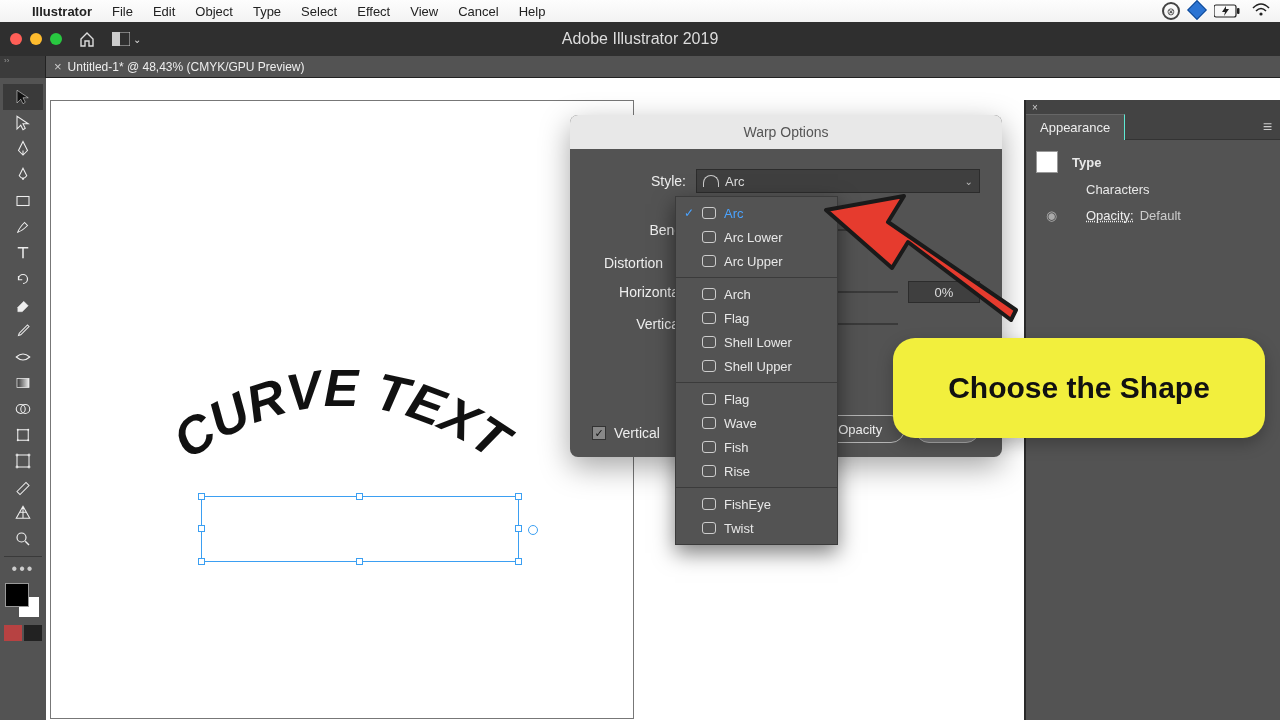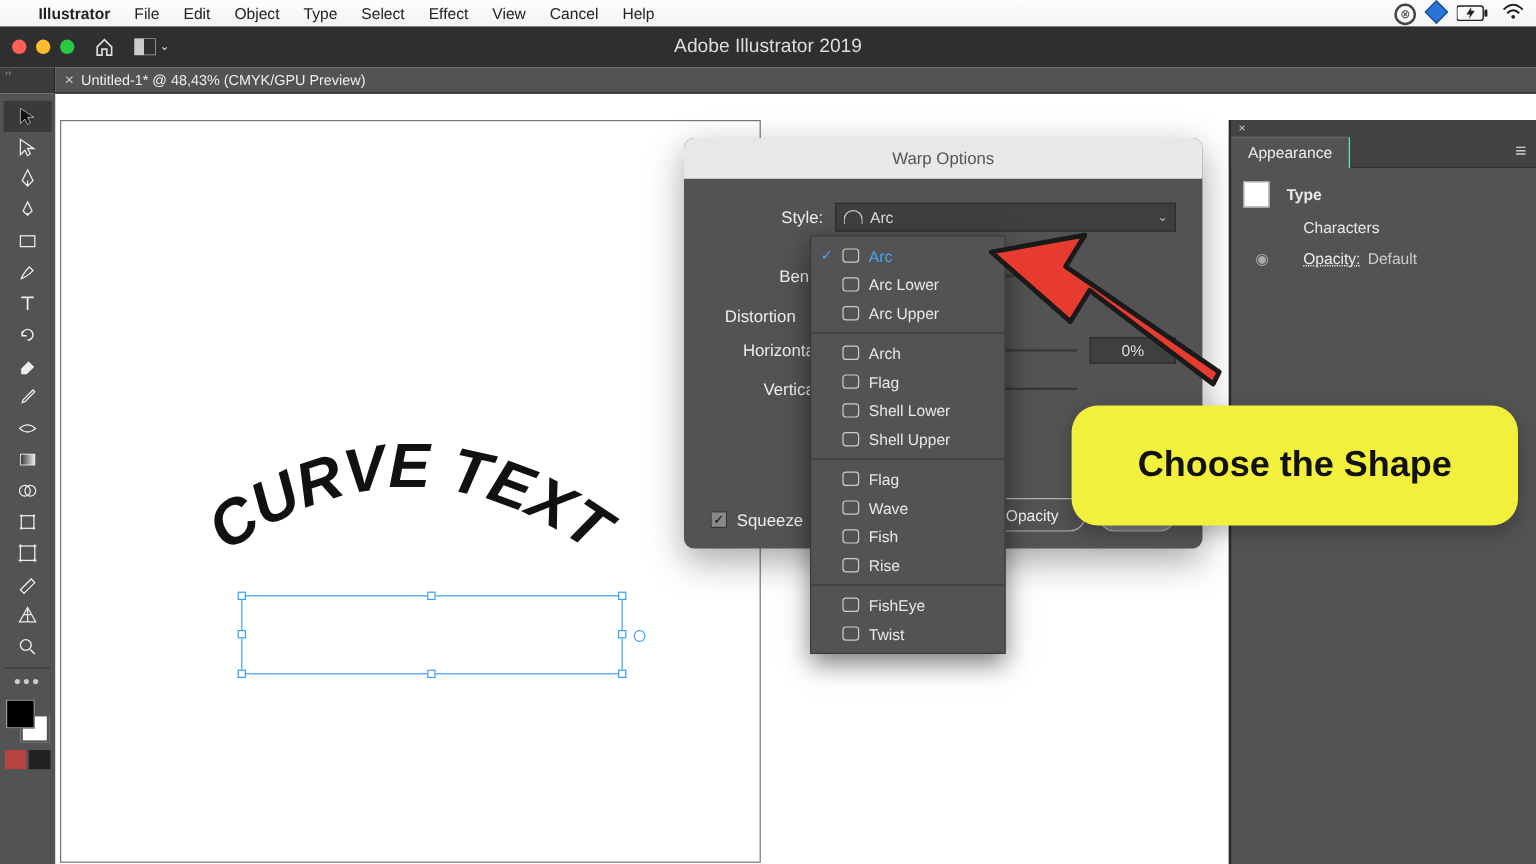--- a/index.html
+++ b/index.html
@@ -350,21 +350,21 @@
     </div>
     <div class="slider-row">
       <div class="lab">Vertical:</div>
       <div class="slider-track">
           <div class="rail"></div>
         </div>
       <div class="slider-value" style="visibility:hidden;"></div>
     </div>
     <div class="preview-row">
       <div class="chk">✓</div>
-      <span>Squeeze</span>
+      <span>Vertical</span>
     </div>
     <div class="btnbar">
       <div class="pill-btn">
           <span>Opacity</span>
         </div>
       <div class="pill-btn primary">
           <span>OK</span>
         </div>
     </div>
   </div>

